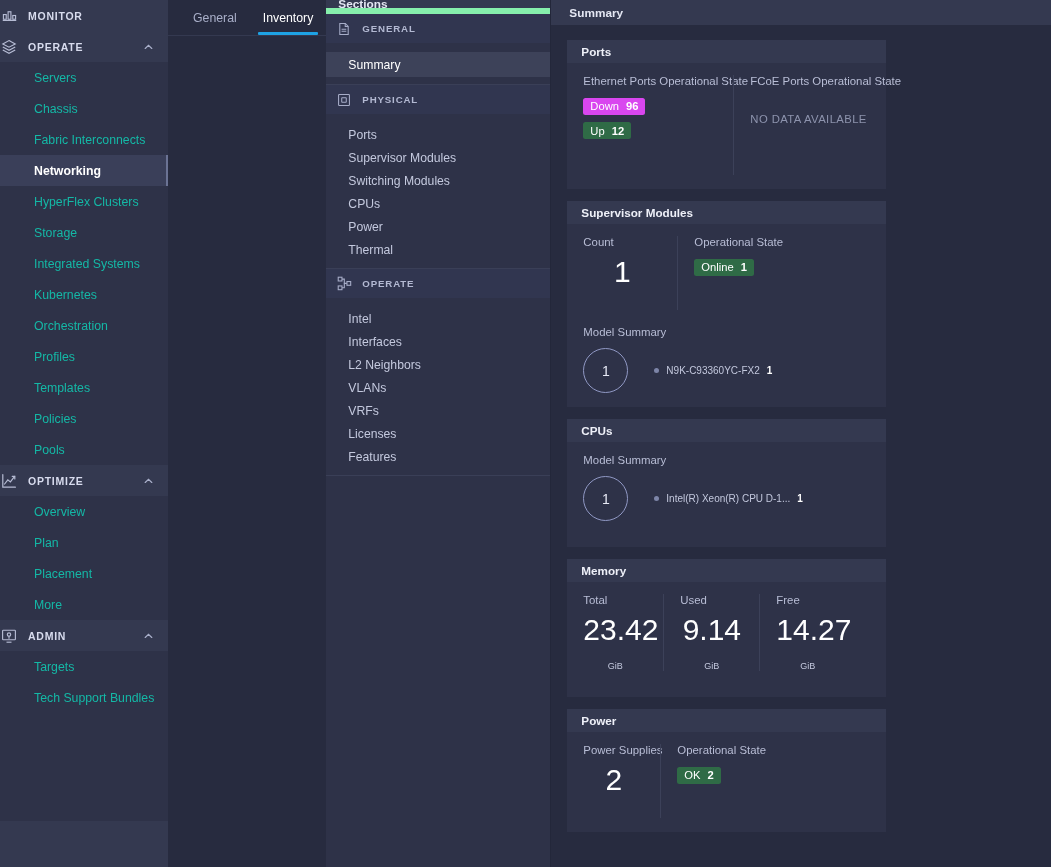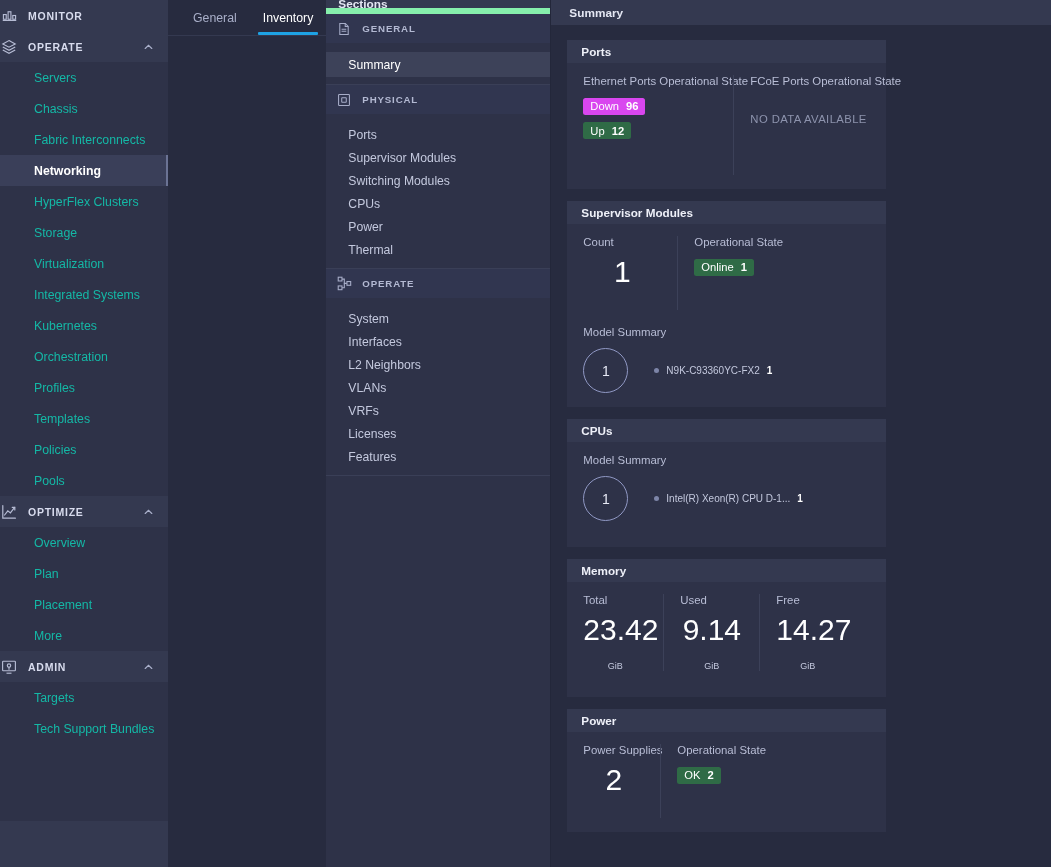--- a/index.html
+++ b/index.html
@@ -291,23 +291,20 @@
           <span>Fabric Interconnects</span>
         </div>
         <div class="nav-item active">
           <span>Networking</span>
         </div>
         <div class="nav-item">
           <span>HyperFlex Clusters</span>
         </div>
         <div class="nav-item">
           <span>Storage</span>
-        </div>
-        <div class="nav-item">
-          <span>Virtualization</span>
         </div>
         <div class="nav-item">
           <span>Integrated Systems</span>
         </div>
         <div class="nav-item">
           <span>Kubernetes</span>
         </div>
         <div class="nav-item">
           <span>Orchestration</span>
         </div>
@@ -445,21 +442,21 @@
                   <rect x="1.3" y="10.6" width="4" height="4"></rect>
                   <rect x="10.6" y="5.9" width="4" height="4"></rect>
                   <path d="M5.4 3.3h2.4v4.6h2.7"></path>
                   <path d="M5.4 12.6h2.4V8"></path>
                 </svg>
               </span>
               <span>OPERATE</span>
             </div>
             <div class="sec-pad"></div>
             <div class="sec-item" style="height: 23px;">
-              <span>System</span>
+              <span>Intel</span>
             </div>
             <div class="sec-item" style="height: 23px;">
               <span>Interfaces</span>
             </div>
             <div class="sec-item" style="height: 23px;">
               <span>L2 Neighbors</span>
             </div>
             <div class="sec-item" style="height: 23px;">
               <span>VLANs</span>
             </div>

